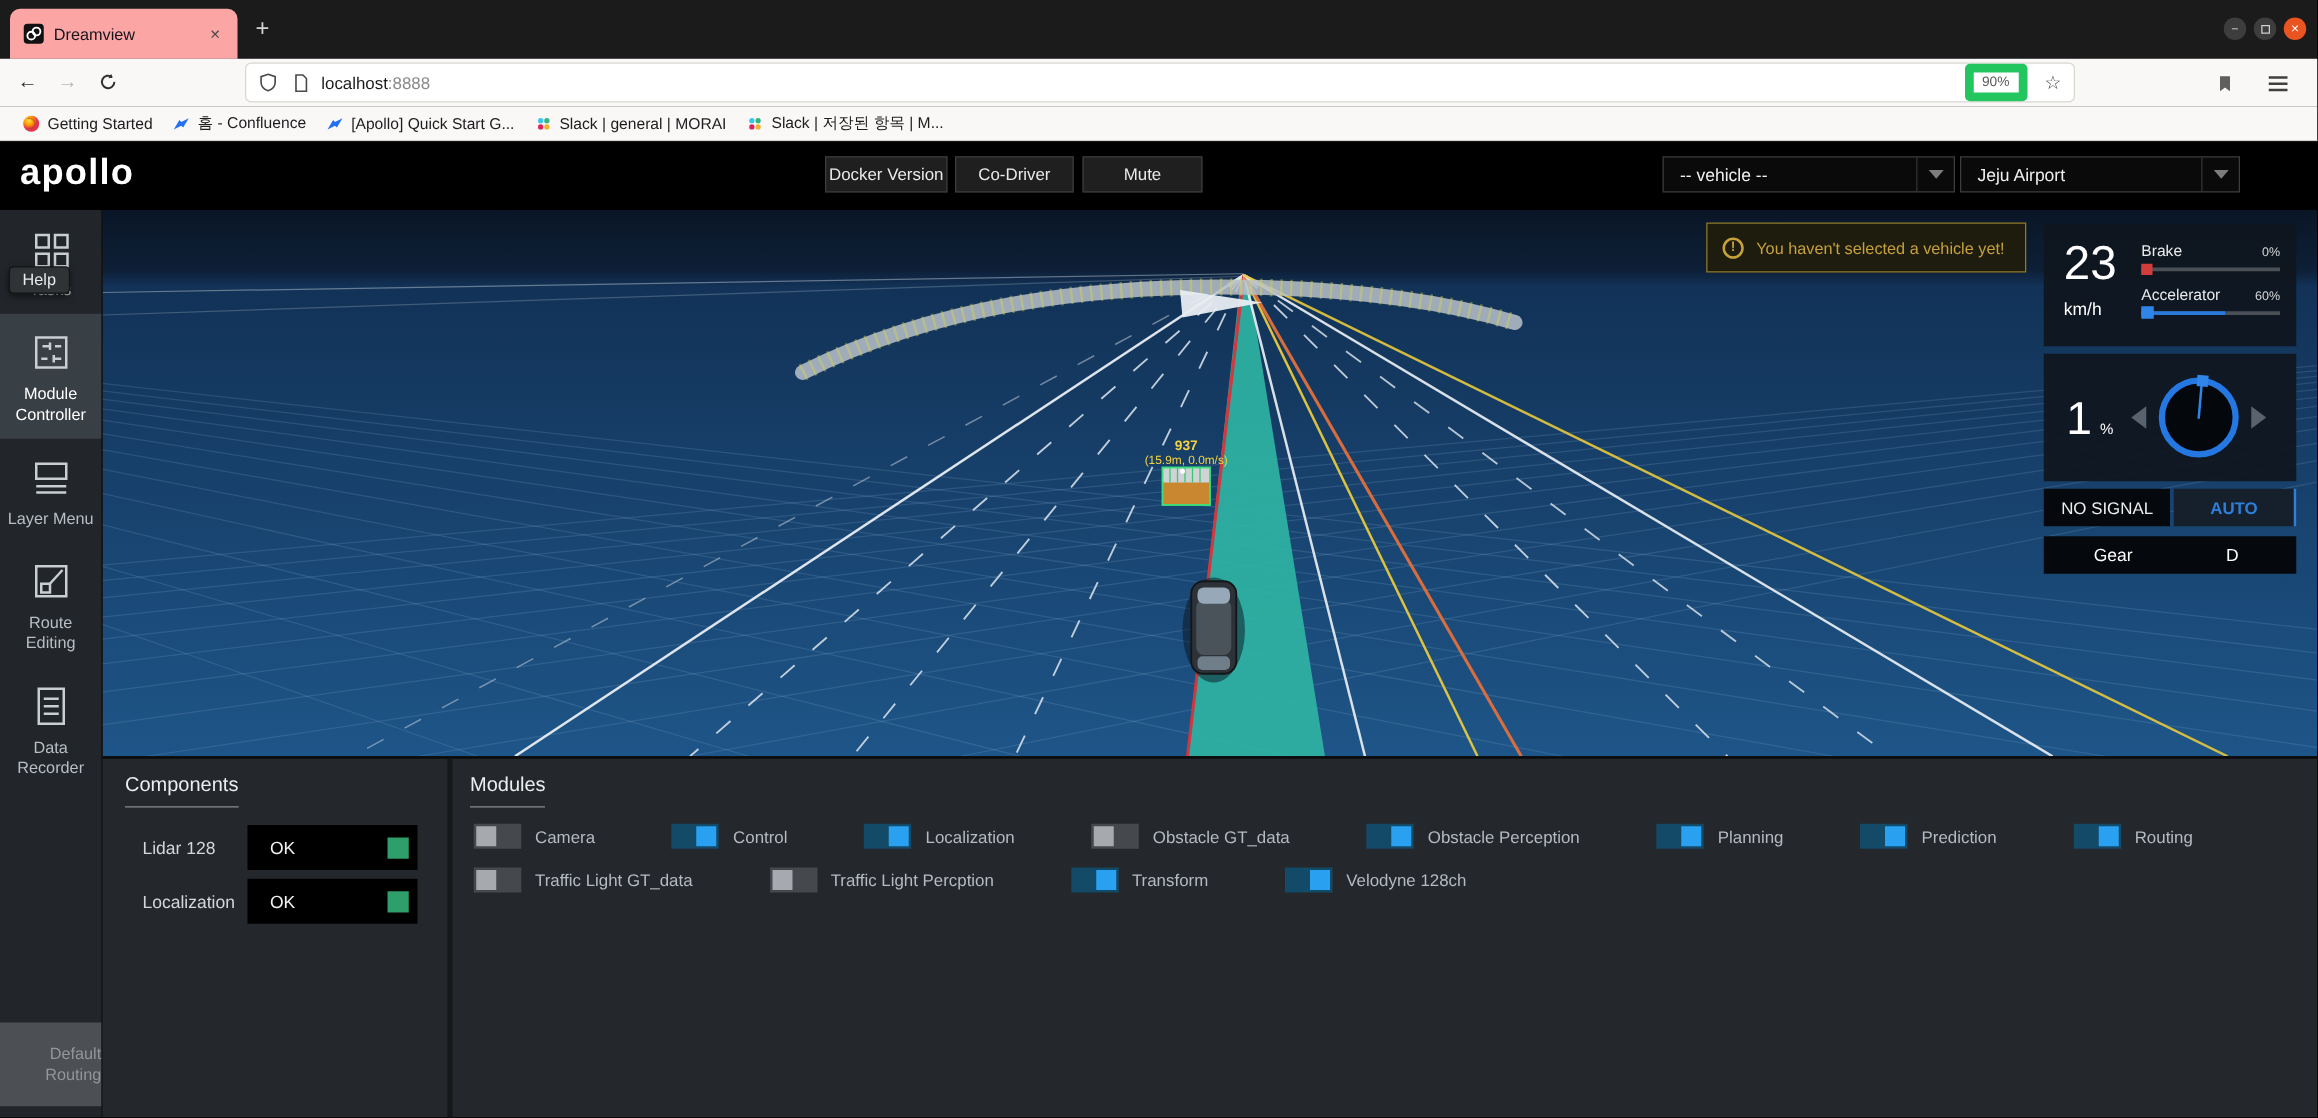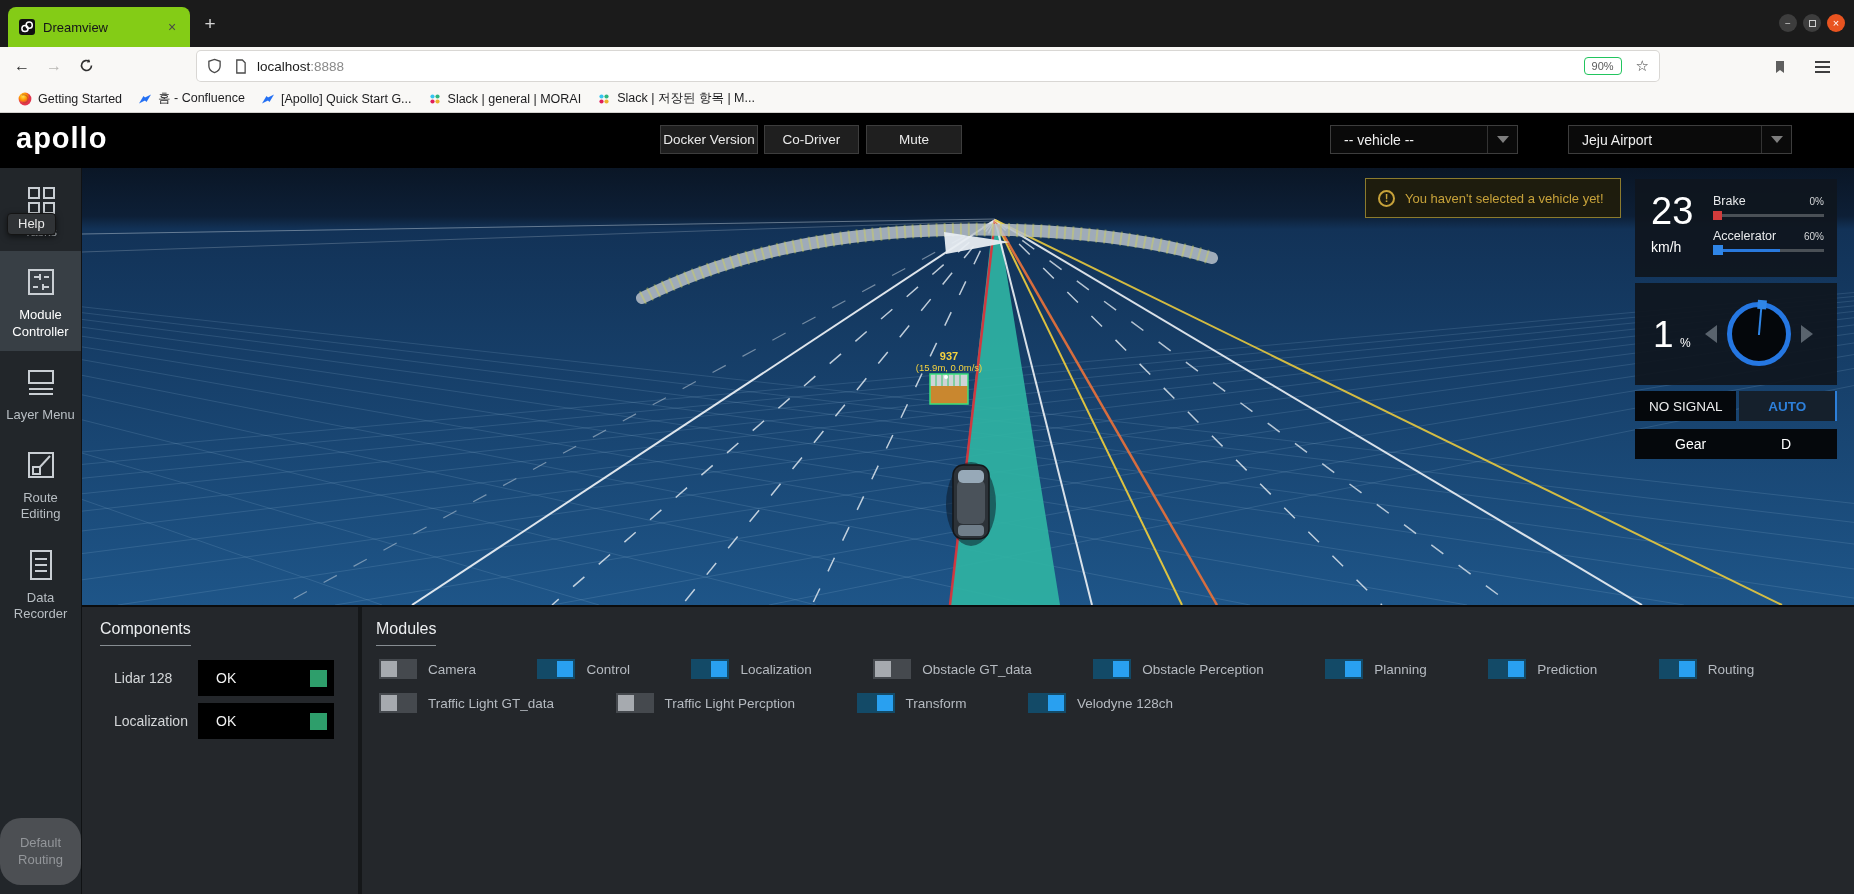--- a/index.html
+++ b/index.html
@@ -4,21 +4,21 @@
 <title>Dreamview</title>
 <style>
   * { margin:0; padding:0; box-sizing:border-box; }
   html,body { width:1854px; height:894px; overflow:hidden; background:#000;
     font-family:"Liberation Sans", sans-serif; }
   body { position:relative; }
 
   
   #tabbar { position:absolute; left:0; top:0; width:1854px; height:47px; background:#1b1b1b; }
   .tab { position:absolute; left:8px; top:7px; width:182px; height:40px;
-    background:#84cc16; border-radius:8px 8px 0 0; display:flex; align-items:center; padding:0 8px 0 11px; }
+    background:#fca5a5; border-radius:8px 8px 0 0; display:flex; align-items:center; padding:0 8px 0 11px; }
   .tab-favicon { width:16px; height:16px; background:#111; border-radius:3px; flex:0 0 16px; }
   .tab-title { margin-left:8px; font-size:13px; color:#15141a; flex:1; white-space:nowrap; overflow:hidden; }
   .tab-close { color:#4a4a4a; font-size:14px; width:20px; height:20px; line-height:20px; text-align:center; border-radius:3px; }
   .newtab { position:absolute; left:198px; top:12px; width:24px; height:24px; color:#d3d3d3;
     font-size:19px; line-height:23px; text-align:center; border-radius:4px; }
   .wincontrols { position:absolute; right:9px; top:14px; display:flex; gap:6px; }
   .winbtn { width:18px; height:18px; border-radius:50%; background:#3d3d3d; color:#cfcfcf;
     display:flex; align-items:center; justify-content:center; font-size:10px; }
   .winbtn.max span { width:7px; height:7px; border:1.4px solid #cfcfcf; display:block; }
   .winbtn.close { background:#e95420; color:#fff; font-size:11px; }
@@ -27,21 +27,21 @@
   .navbtn { position:absolute; top:5px; width:28px; height:28px; text-align:center; line-height:28px;
     font-size:16px; color:#2f2f2f; border-radius:4px; }
   .navbtn.disabled { color:#b9b7b4; }
   #back-btn{ left:8px; } #fwd-btn{ left:40px; } #reload-btn{ left:72px; }
   .urlfield { position:absolute; left:197px; top:4px; width:1462px; height:30px; background:#fff;
     border-radius:4px; box-shadow:0 0 0 1px #d9d7d4; display:flex; align-items:center; padding:0 10px; }
   .urlfield svg { flex:0 0 auto; }
   .url-text { margin-left:10px; font-size:13.5px; color:#1b1b1b;text-align:center; }
   .url-port { color:#8a8a8a; }
   .url-spacer { flex:1; }
-  .zoom-pill { border:1px solid #22c55e; border-radius:4px; font-size:11px; color:#5a5a5a;
+  .zoom-pill { border:7px solid #22c55e; border-radius:4px; font-size:11px; color:#5a5a5a;
     padding:2px 7px; margin-right:14px; }
   .star { font-size:15px; color:#3c3c3c; }
   .tb-icon { position:absolute; top:8px; width:24px; height:24px; display:flex; align-items:center; justify-content:center; border-radius:4px; }
   #ext-icon { right:62px; }
   #menu-icon { right:20px; flex-direction:column; gap:3px; }
   #menu-icon i { display:block; width:15px; height:2px; background:#3f3f3f; }
 
   #bookmarksbar { position:absolute; left:0; top:85px; width:1854px; height:28px; background:#f9f8f6;
     border-bottom:1px solid #d2d0cd; display:flex; align-items:center; padding-left:10px; }
   .bm { display:flex; align-items:center; gap:6px; padding:3px 8px; border-radius:4px;
@@ -54,32 +54,32 @@
   .hbtn { position:absolute; top:12px; height:29px; background:#1f1f1f; border:1px solid #3d3d3d;
     color:#eaeaea; font-size:13.5px; display:flex; align-items:center; justify-content:center; }
   #btn-docker { left:660px; width:98px; } #btn-codriver { left:764px; width:95px; } #btn-mute { left:866px; width:96px; }
   .hselect { position:absolute; top:12px; height:29px; background:#0a0a0a; border:1px solid #3d3d3d;
     color:#f0f0f0; font-size:14px; display:flex; align-items:center; }
   .hselect .val { padding-left:13px; flex:1; }
   .hselect .arrowbox { width:30px; height:100%; border-left:1px solid #333; display:flex;
     align-items:center; justify-content:center; }
   .tri-down { width:0; height:0; border-left:6px solid transparent; border-right:6px solid transparent;
     border-top:7px solid #7d7d7d; }
-  #sel-map { left:968px; width:352px; } #sel-vehicle { left:1330px; width:188px;align-items:center; } #sel-scenario { left:1568px; width:224px; }
+  #sel-map { left:968px; width:352px; } #sel-vehicle { left:1330px; width:234px;align-items:center; } #sel-scenario { left:1568px; width:224px; }
 
   
   #sidebar { position:absolute; left:0; top:168px; width:82px; height:726px; background:#22262a;
     display:flex; flex-direction:column; border-right:1px solid #101214; }
   .sb-item { text-align:center; color:#b8bec3; font-size:13px; line-height:1.25; padding:13px 2px 11px; }
   .sb-item.active { background:#383f45; color:#fff; }
   .sb-icon { height:36px; display:flex; align-items:center; justify-content:center; margin-bottom:7px; }
   .sb-icon svg { stroke:#c9ced3; fill:none; stroke-width:2; }
   .sb-spacer { flex:1; }
   #default-routing { height:67px; margin-bottom:9px; background:#4c4f53; color:#93969a;
-    display:flex; align-items:center; justify-content:center; text-align:center; font-size:13px; line-height:1.3;border-radius:21px; }
+    display:flex; align-items:center; justify-content:center; text-align:right; font-size:13px; line-height:1.3; }
   #help-tooltip { position:absolute; left:7px; top:213px; z-index:40; background:#303336;
     border:1px solid #141414; border-radius:4px; padding:2px 10px 3px; font-size:13px; color:#e9e9e9;
     box-shadow:0 2px 6px rgba(0,0,0,.55); }
 
   
   #scene { position:absolute; left:82px; top:168px; width:1772px; height:437px; overflow:hidden; }
   #scene svg.world { position:absolute; left:0; top:0; width:100%; height:100%; }
 
   #warning { position:absolute; left:1283px; top:10px; width:256px; height:40px;
     border:1px solid #8c7b2d; background:rgba(33,29,9,.88); display:flex; align-items:center;

